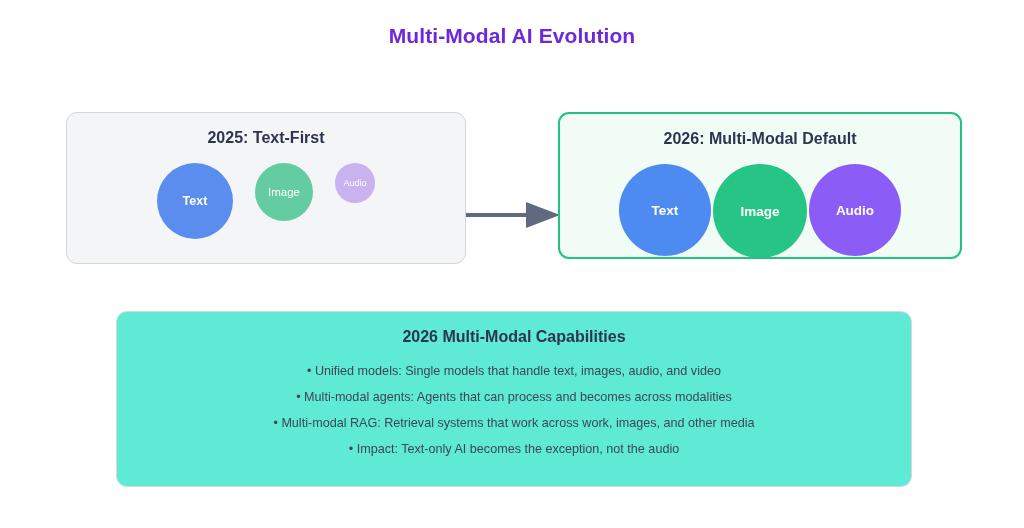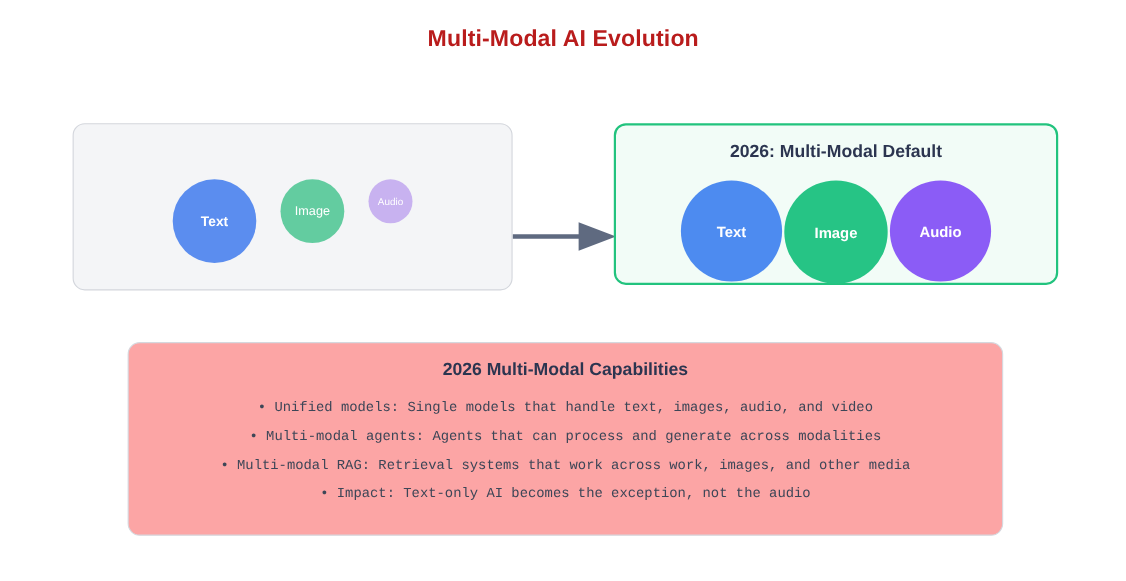--- a/index.html
+++ b/index.html
@@ -18,21 +18,21 @@
 
   
   #main-title {
     position: absolute;
     left: 0;
     top: 24px;
     width: 1024px;
     text-align: center;
     font-size: 21px;
     font-weight: bold;
-    color: #b91c1c;
+    color: #6d28d9;
     letter-spacing: 0.1px;
   }
 
   
   .stage-panel {
     position: absolute;
     box-sizing: border-box;
     border-radius: 11px;
   }
   #stage-panel-2025 {
@@ -104,51 +104,51 @@
   }
 
   
   #capabilities-box {
     position: absolute;
     box-sizing: border-box;
     left: 116px;
     top: 311px;
     width: 796px;
     height: 176px;
-    background: #fca5a5;
+    background: #5eead4;
     border: 1.4px solid #d5d8de;
     border-radius: 11px;
   }
   #capabilities-title {
     margin-top: 16px;
     text-align: center;
     font-size: 16px;
     font-weight: bold;
     color: #2c3550;
   }
   #capabilities-list {
     list-style: none;
     margin: 0;
     padding: 0;
     margin-top: 12px;
-    font-family: Liberation Mono, monospace;
   }
   #capabilities-list li {
     text-align: center;
     font-size: 12.6px;
     color: #3d4657;
     line-height: 26px;
   }
 </style>
 </head>
 <body>
 
 <div id="main-title">Multi-Modal AI Evolution</div>
 
 <div class="stage-panel" id="stage-panel-2025">
+  <div class="stage-title">2025: Text-First</div>
   <div class="circle-row" id="circle-row-2025">
     <div class="modality-circle c-text-2025">
       <span>Text</span>
     </div>
     <div class="modality-circle c-image-2025">
       <span>Image</span>
     </div>
     <div class="modality-circle c-audio-2025">
       <span>Audio</span>
     </div>
@@ -172,17 +172,17 @@
     <div class="modality-circle c-audio-2026">
       <span>Audio</span>
     </div>
   </div>
 </div>
 
 <div id="capabilities-box">
   <div id="capabilities-title">2026 Multi-Modal Capabilities</div>
   <ul id="capabilities-list">
     <li>• Unified models: Single models that handle text, images, audio, and video</li>
-    <li>• Multi-modal agents: Agents that can process and generate across modalities</li>
+    <li>• Multi-modal agents: Agents that can process and becomes across modalities</li>
     <li>• Multi-modal RAG: Retrieval systems that work across work, images, and other media</li>
     <li>• Impact: Text-only AI becomes the exception, not the audio</li>
   </ul>
 </div>
 
 </body></html>

